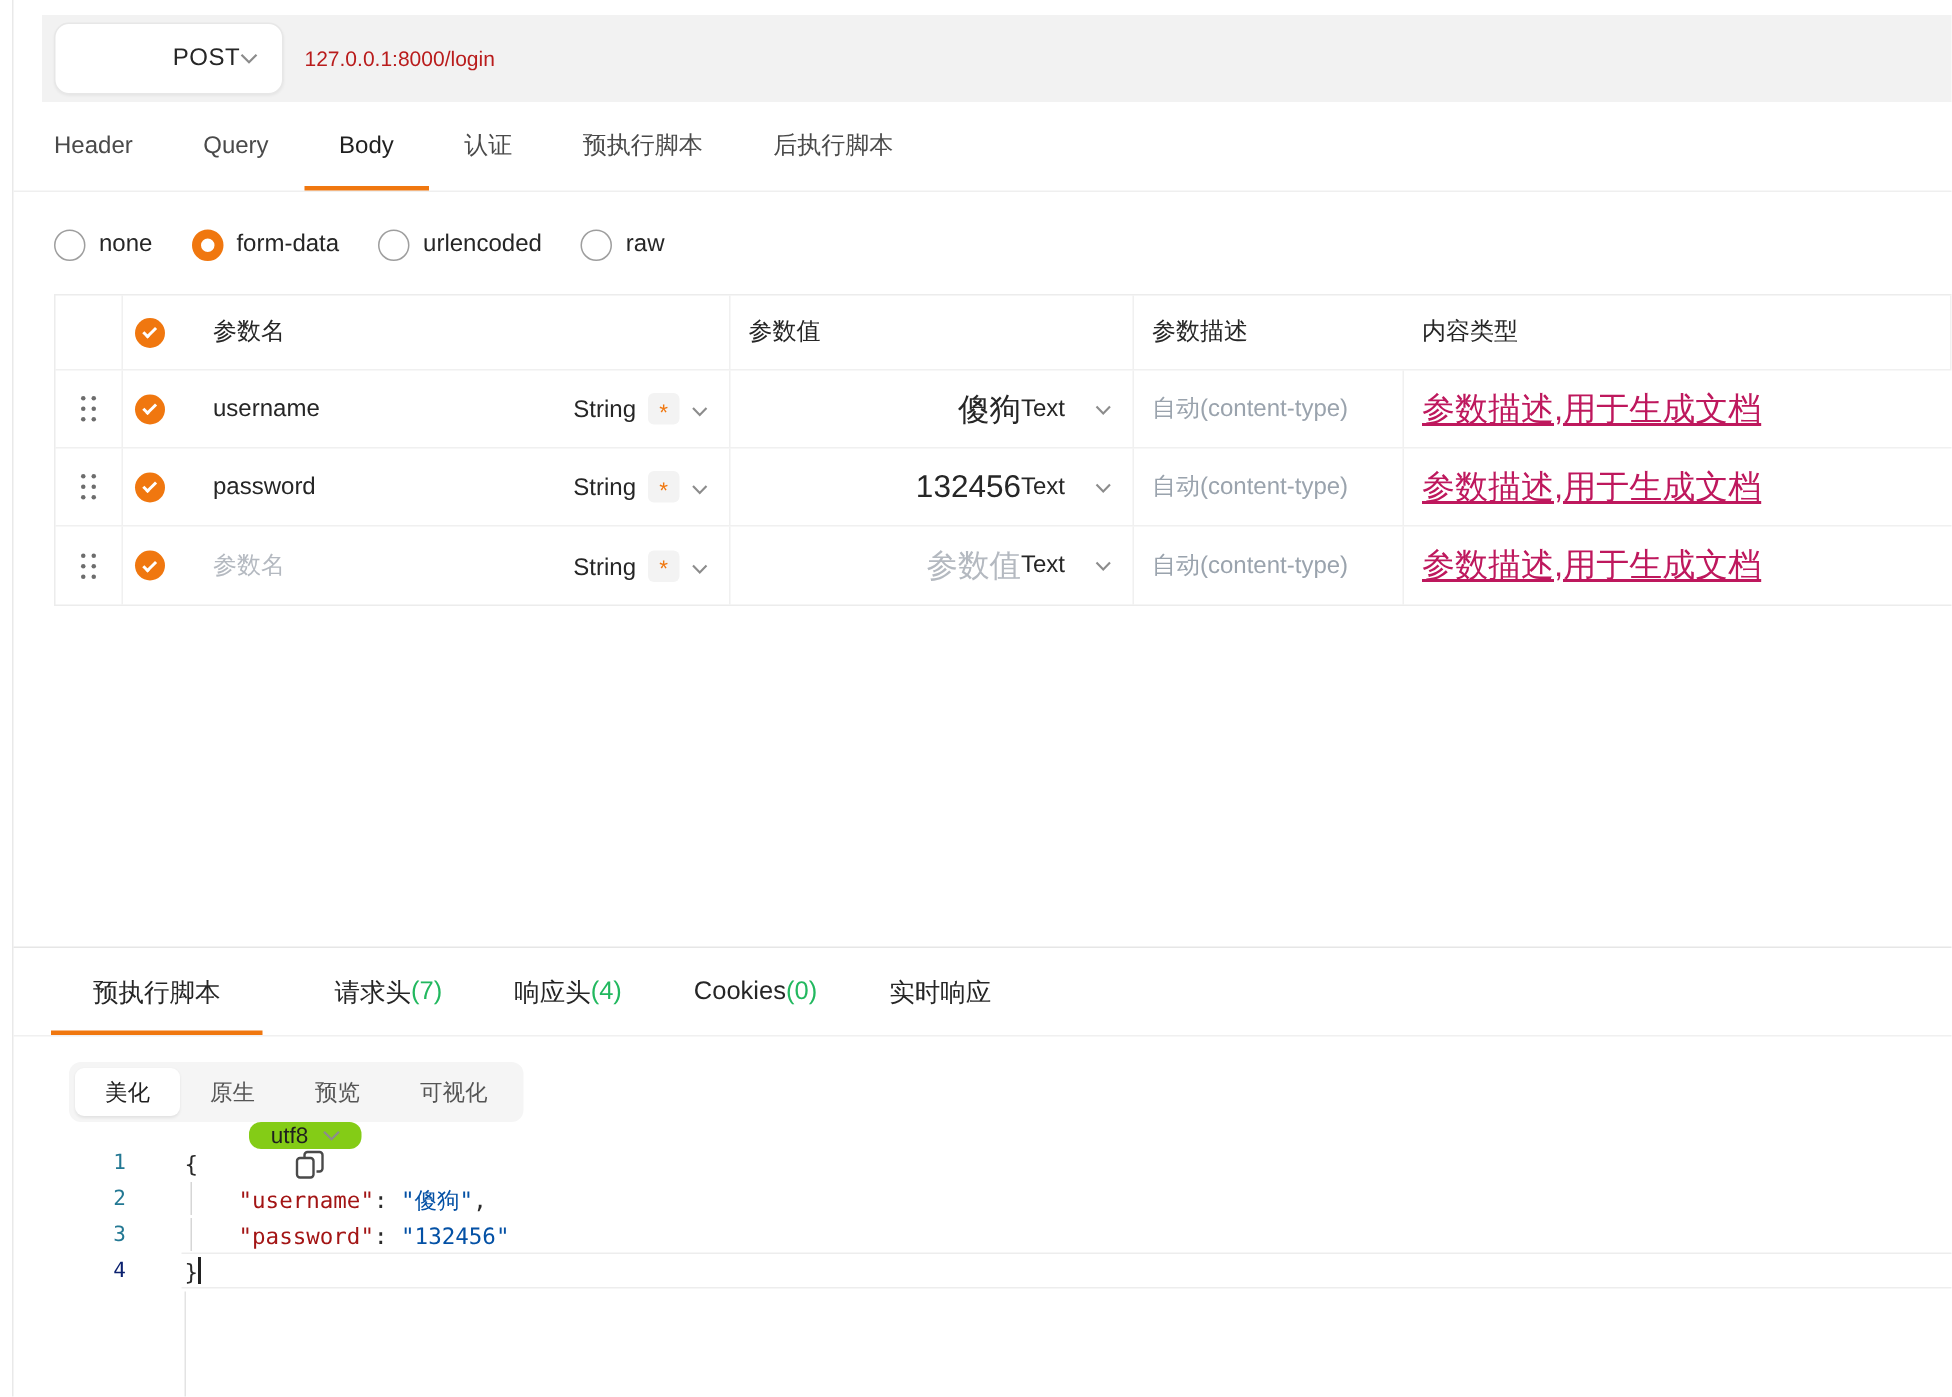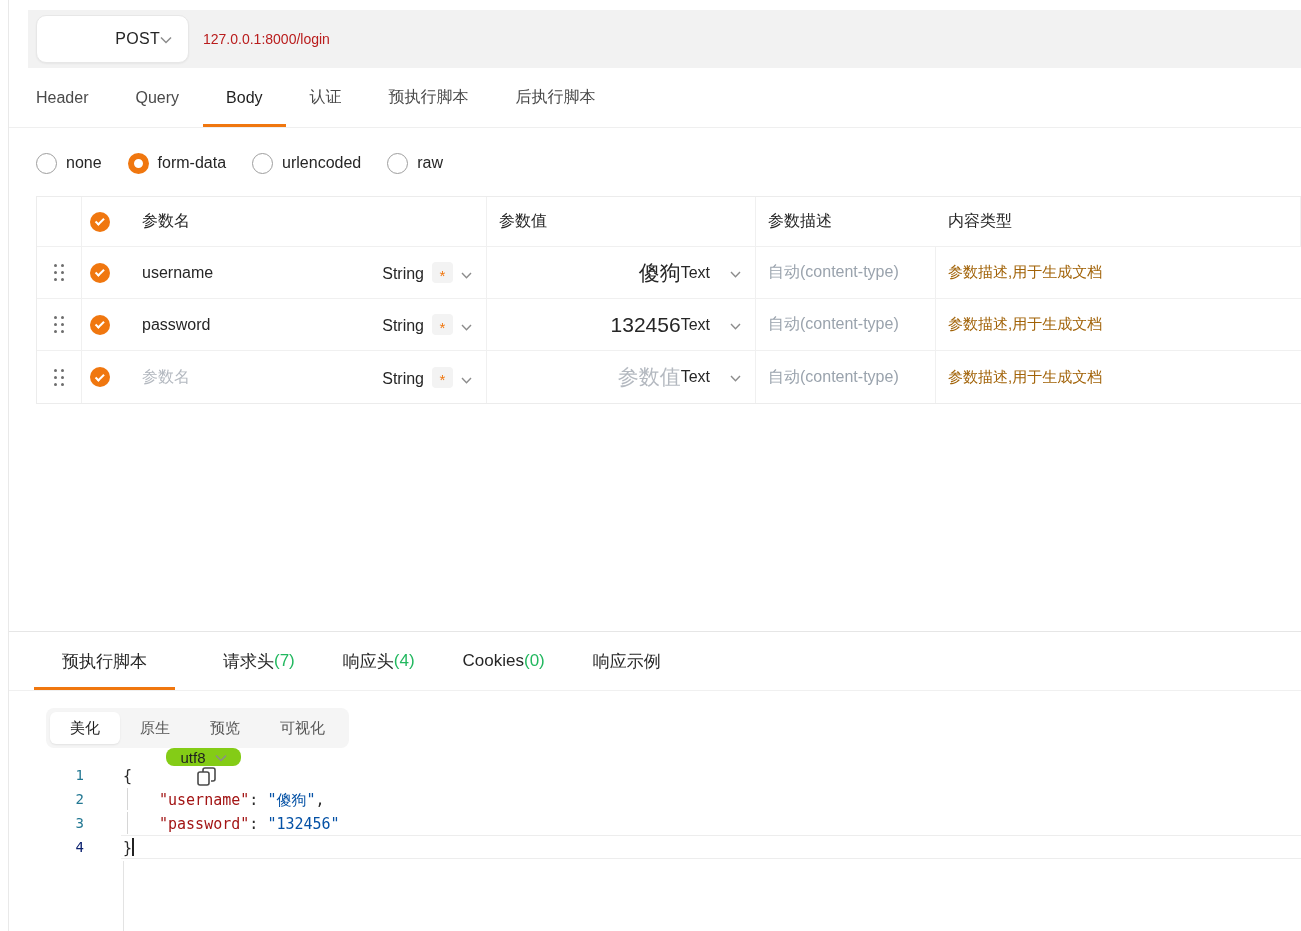--- a/index.html
+++ b/index.html
@@ -59,21 +59,21 @@
   .p-cell.last { border-right: none; }
   .cell-drag { justify-content: center; }
   .cell-name { padding-left: 8px; }
   .cell-value { padding: 0 14px 0 12px; }
   .cell-pad { padding-left: 12px; }
   .hdr-text { font-size: 16px; color: #262626; }
   .name-text { margin-left: 32px; font-size: 16px; color: #262626; flex: 1; }
   .val-text { font-size: 21px; color: #262626; flex: 1; text-align: right; }
   .ph { color: #b4b9c0 !important; }
   .muted-blue { font-size: 16px; color: #9aa3ad; }
-  .muted-gray { font-size: 15px; color: #a16207; }
+  .muted-gray { font-size: 22px; color: #be185d; text-decoration: underline; }
 
   .type-group { display: flex; align-items: flex-end; gap: 8px; margin-right: 14px; cursor: pointer; }
   .type-label { font-size: 16px; color: #262626; }
   .req-badge { width: 21px; height: 21px; background: #f3f3f3; border-radius: 4px; display: flex; align-items: center; justify-content: center; }
   .req-badge span { color: var(--accent); font-size: 15px; line-height: 10px; transform: translateY(3px); }
   .valtype-group { display: flex; align-items: center; gap: 20px; cursor: pointer; }
 
   .check-toggle { width: 20px; height: 20px; border-radius: 50%; background: var(--accent); display: flex; align-items: center; justify-content: center; cursor: pointer; flex: none; }
   .checkmark { width: 9px; height: 5px; border-left: 2px solid #fff; border-bottom: 2px solid #fff; transform: rotate(-45deg) translate(0px, -1px); }
 
@@ -321,21 +321,21 @@
   </div>
   <div class="resp-tab">
     <span>响应头</span>
       <span class="count">(4)</span>
   </div>
   <div class="resp-tab">
     <span>Cookies</span>
       <span class="count">(0)</span>
   </div>
   <div class="resp-tab">
-    <span>响应示例</span>
+    <span>实时响应</span>
   </div>
 </div>
 <div class="resp-tabs-border"></div>
 
 <div class="resp-toolbar">
   <div class="segmented">
     <div class="seg-item selected">美化</div>
     <div class="seg-item">原生</div>
     <div class="seg-item">预览</div>
     <div class="seg-item">可视化</div>

